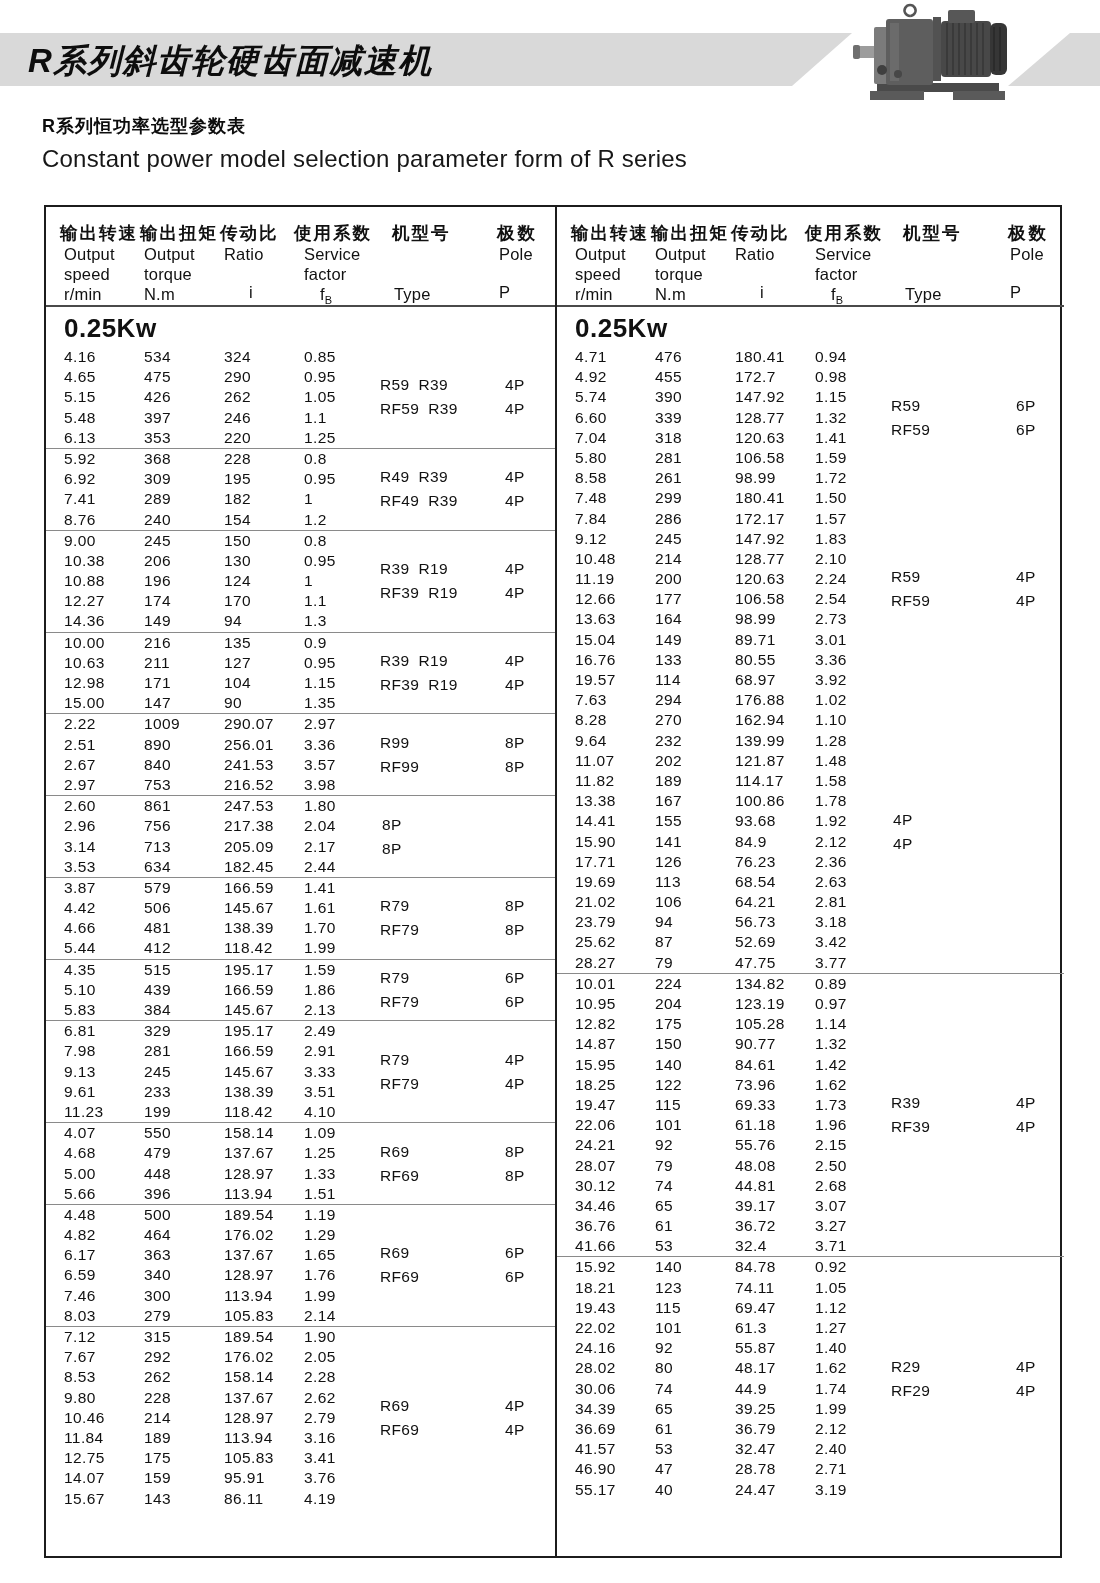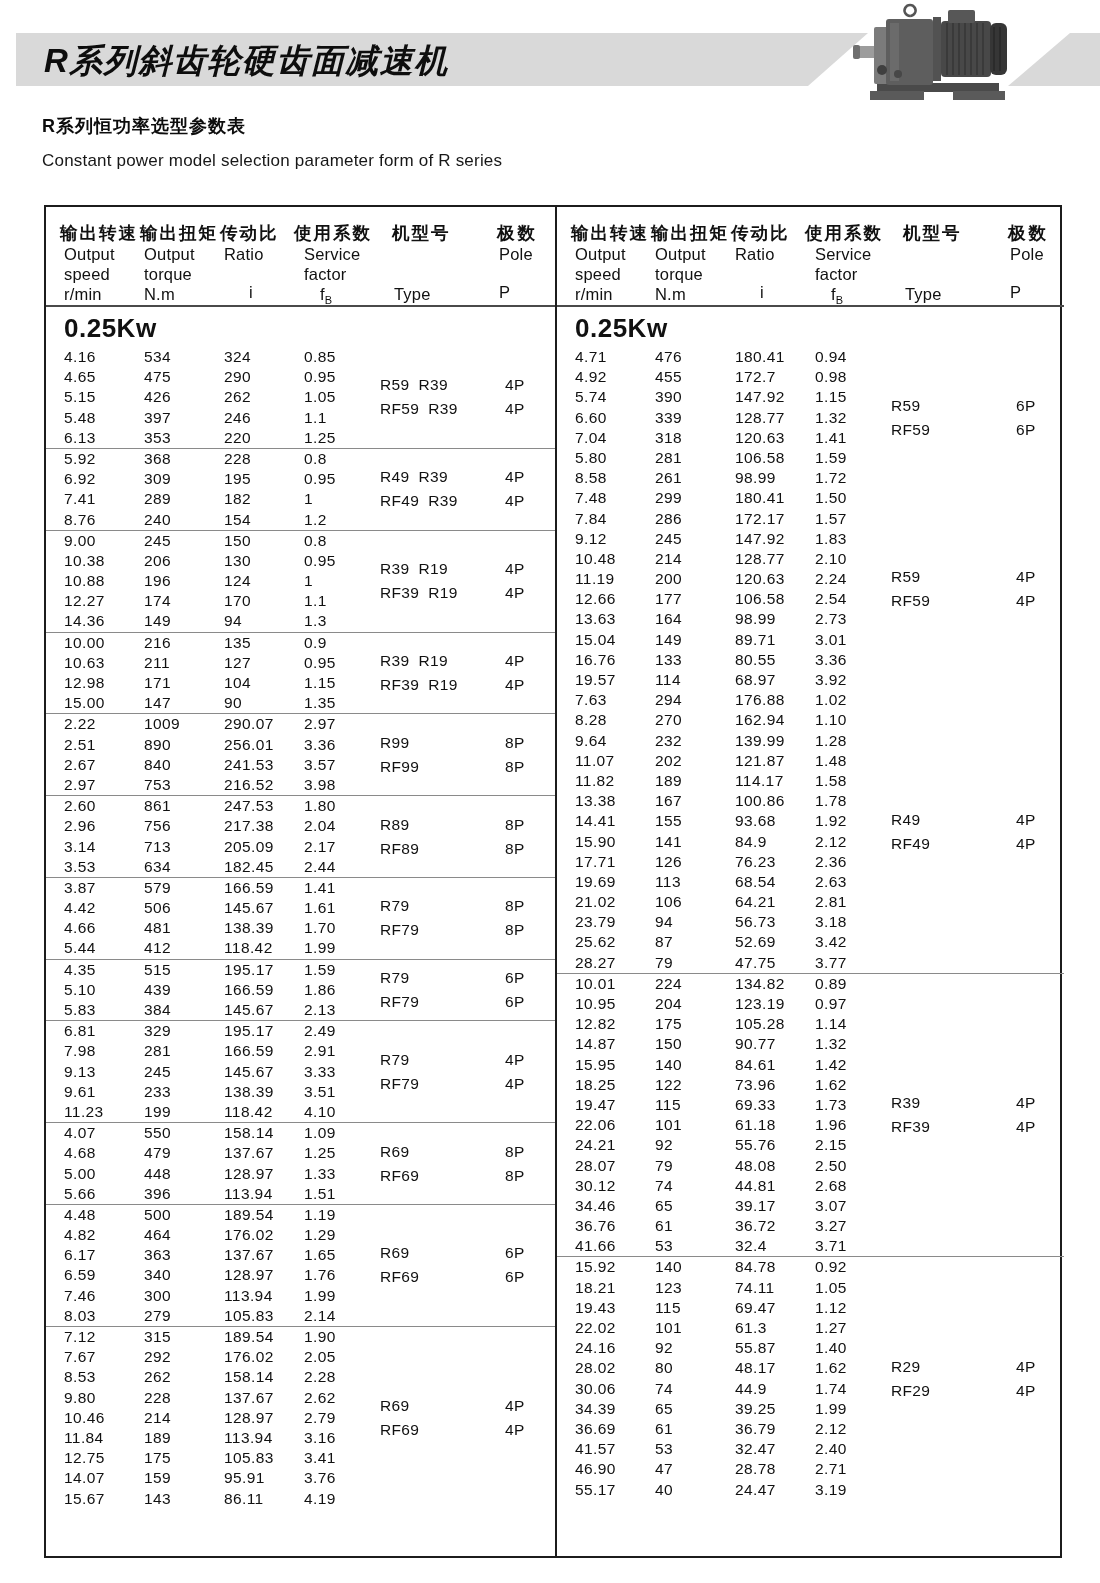--- a/index.html
+++ b/index.html
@@ -2,36 +2,36 @@
 <html><head>
 <meta charset="utf-8">
 <style>
   html,body{margin:0;padding:0;background:#ffffff;}
   .page{
     position:relative;width:1100px;height:1583px;background:#ffffff;overflow:hidden;
     font-family:"Liberation Sans","DejaVu Sans",sans-serif;color:#111111;
   }
   
   .band-left{
-    position:absolute;left:16px;top:33px;width:852px;height:53px;background:#d9d9d9;
+    position:absolute;left:0;top:33px;width:852px;height:53px;background:#d9d9d9;
     clip-path:polygon(0 0,100% 0,calc(100% - 60px) 100%,0 100%);
   }
   .band-right{
     position:absolute;left:1008px;top:33px;width:92px;height:53px;background:#d9d9d9;
     clip-path:polygon(62px 0,100% 0,100% 100%,0 100%);
   }
   .banner-title{
     position:absolute;left:28px;top:6px;font-size:33px;font-weight:700;font-style:italic;
     letter-spacing:1.5px;color:#0d0d0d;white-space:nowrap;
   }
   .motor{position:absolute;left:853px;top:3px;width:172px;height:102px;}
   
   .titles{position:absolute;left:42px;top:114px;}
   .title-cn{font-size:18px;font-weight:700;letter-spacing:1px;color:#0d0d0d;}
-  .title-en{font-size:17px;margin-top:13px;color:#171717;letter-spacing:0.2px;}
+  .title-en{font-size:24px;margin-top:7px;color:#171717;letter-spacing:0.2px;}
   
   .ptable{
     position:absolute;left:44px;top:205px;width:1018px;height:1353px;
     border:2px solid #1c1c1c;display:flex;box-sizing:border-box;
   }
   .tcol{width:509px;box-sizing:border-box;}
   .tcol.right{border-left:2px solid #1c1c1c;}
   .thead{
     height:100px;border-bottom:2.5px solid #4a4a4a;box-sizing:border-box;
     display:grid;grid-template-columns:80px 80px 80px 78px 123px 60px;padding-top:15px;
@@ -295,24 +295,20 @@
               <div class="ncell n-factor">2.04</div>
               <div class="ncell n-speed">3.14</div>
               <div class="ncell n-torque">713</div>
               <div class="ncell n-ratio">205.09</div>
               <div class="ncell n-factor">2.17</div>
               <div class="ncell n-speed">3.53</div>
               <div class="ncell n-torque">634</div>
               <div class="ncell n-ratio">182.45</div>
               <div class="ncell n-factor">2.44</div>
             </div>
-            <div class="typebox">
-              <div class="tline">R89</div>
-              <div class="tline">RF89</div>
-            </div>
             <div class="polebox">
               <div class="pline">8P</div>
               <div class="pline">8P</div>
             </div>
           </div>
           <div class="group divider">
             <div class="nums">
               <div class="ncell n-speed">3.87</div>
               <div class="ncell n-torque">579</div>
               <div class="ncell n-ratio">166.59</div>
@@ -690,24 +686,20 @@
               <div class="ncell n-factor">3.18</div>
               <div class="ncell n-speed">25.62</div>
               <div class="ncell n-torque">87</div>
               <div class="ncell n-ratio">52.69</div>
               <div class="ncell n-factor">3.42</div>
               <div class="ncell n-speed">28.27</div>
               <div class="ncell n-torque">79</div>
               <div class="ncell n-ratio">47.75</div>
               <div class="ncell n-factor">3.77</div>
             </div>
-            <div class="typebox">
-              <div class="tline">R49</div>
-              <div class="tline">RF49</div>
-            </div>
             <div class="polebox">
               <div class="pline">4P</div>
               <div class="pline">4P</div>
             </div>
           </div>
           <div class="group divider">
             <div class="nums">
               <div class="ncell n-speed">10.01</div>
               <div class="ncell n-torque">224</div>
               <div class="ncell n-ratio">134.82</div>

